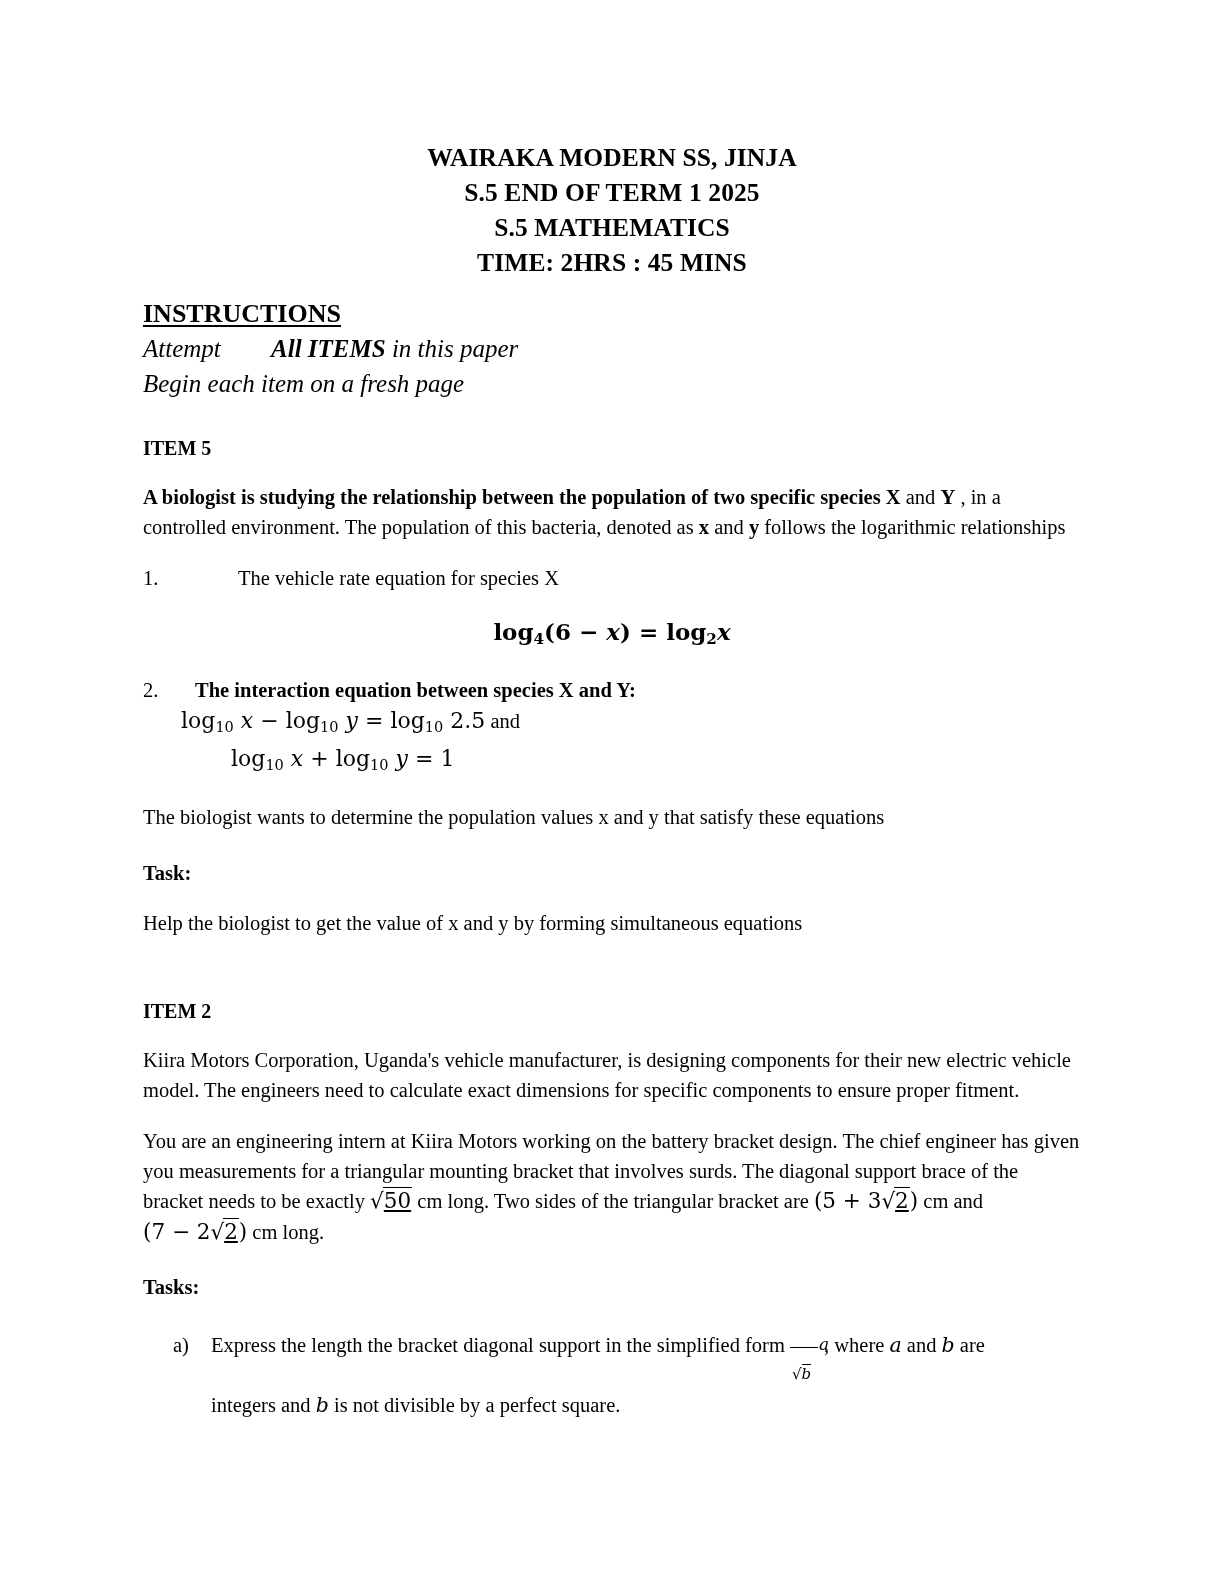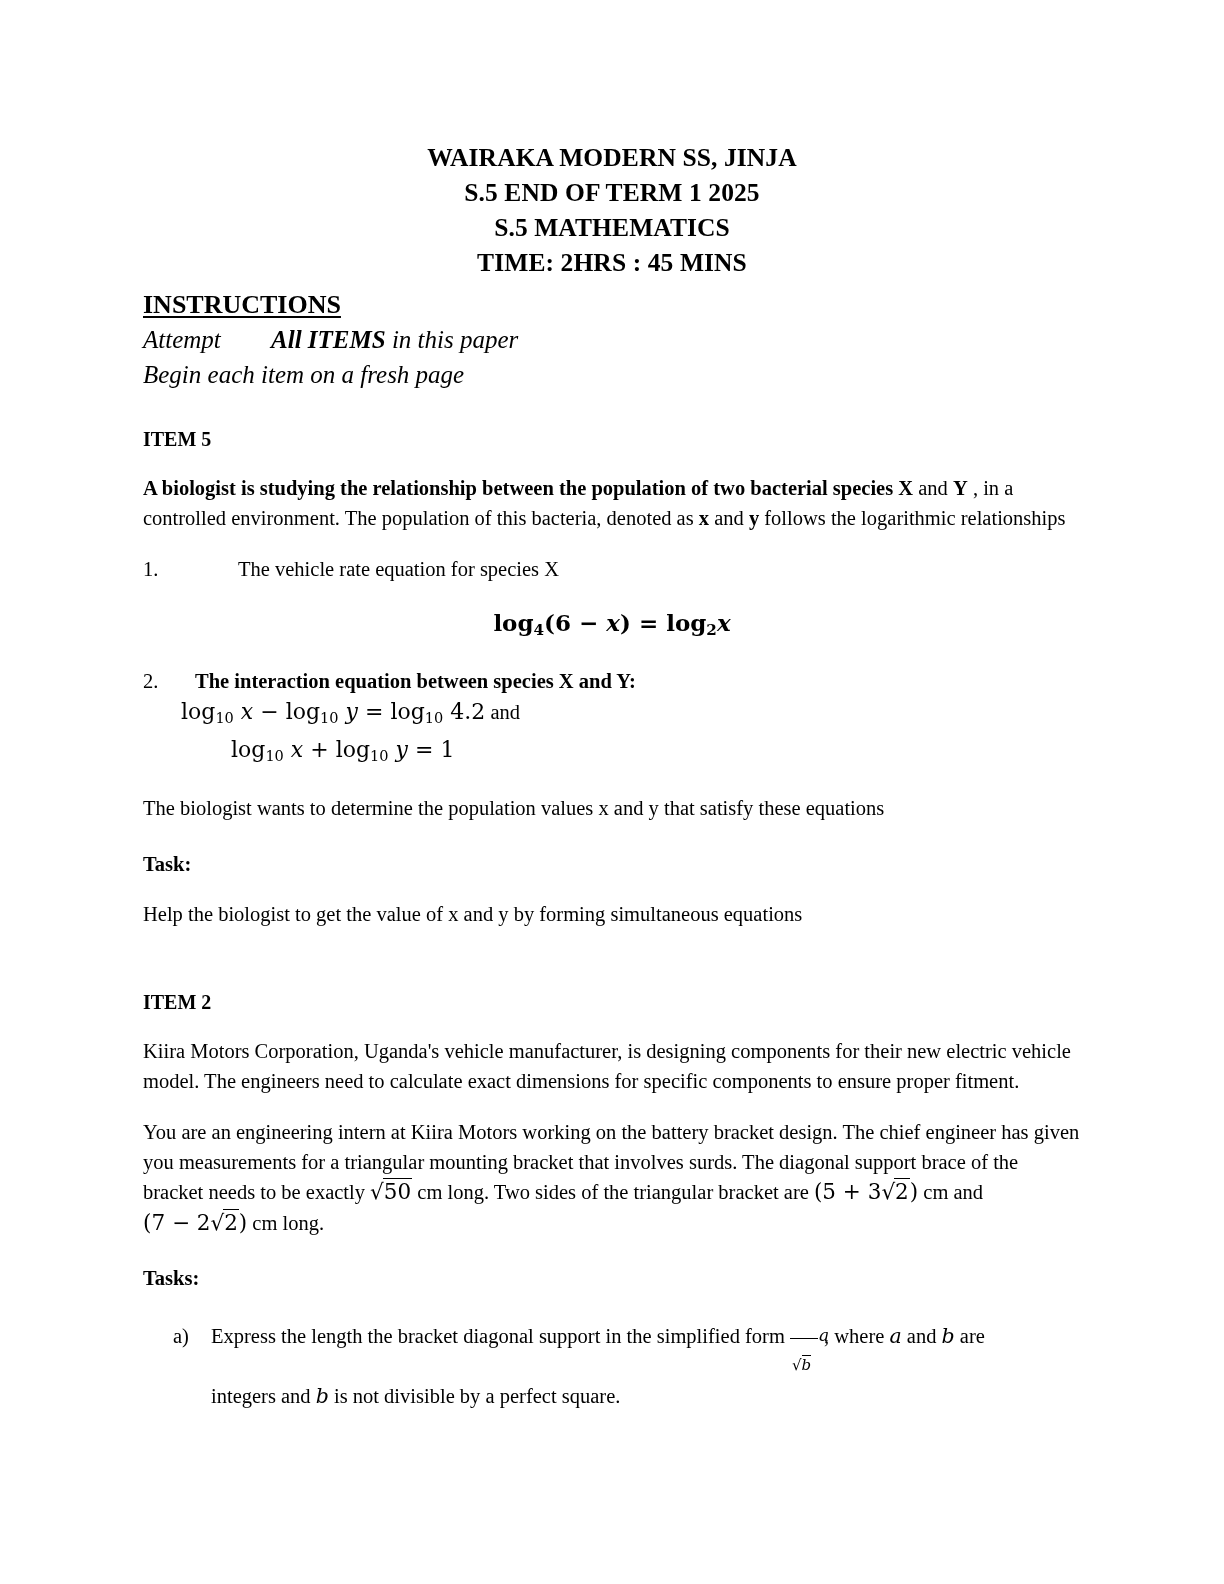--- a/index.html
+++ b/index.html
@@ -41,21 +41,21 @@
   }
   .doc-header .hline { display: block; white-space: nowrap; }
 
   
   .instructions-heading {
     font-weight: bold;
     font-size: 26px;
     line-height: 34px;
     text-decoration: underline;
     text-underline-offset: 3px;
-    margin-top: 8px;
+    margin-top: 17px;
     display: inline-block;
   }
   .instr-line {
     font-style: italic;
     font-size: 25px;
     line-height: 35px;
     white-space: nowrap;
   }
   .instr-line b { font-weight: bold; font-style: italic; margin-left: 44px; }
 
@@ -119,20 +119,21 @@
   }
   .after-eq { font-size: 20.5px; font-style: normal; font-weight: normal;
               font-family: "Liberation Serif", serif; }
 
   
   .rad { white-space: nowrap; }
   .rad > .radicand {
     border-top: 1.4px solid #000;
     padding: 0 1px 0 1px;
     margin-left: -1px;
+    text-decoration: underline;
   }
   .surd-exp {
     font-family: "DejaVu Serif", serif;
     font-size: 21.5px;
   }
 
   
   .tasklist { margin-top: 30px; }
   .taskrow {
     display: flex;
@@ -193,21 +194,21 @@
 
     <div>
       <div class="instructions-heading">INSTRUCTIONS</div>
       <div class="instr-line"><span>Attempt </span><b>All ITEMS</b><span> in this paper</span></div>
       <div class="instr-line">Begin each item on a fresh page</div>
     </div>
 
     <div>
       <div class="item-heading">ITEM 5</div>
 
-      <div class="para"><b>A biologist is studying the relationship between the population of two bacterial species X</b><span> and </span><b>Y</b><span> , in a controlled environment. The population of this bacteria, denoted as </span><b>x</b><span> and </span><b>y</b><span> follows the logarithmic relationships</span></div>
+      <div class="para"><b>A biologist is studying the relationship between the population of two specific species X</b><span> and </span><b>Y</b><span> , in a controlled environment. The population of this bacteria, denoted as </span><b>x</b><span> and </span><b>y</b><span> follows the logarithmic relationships</span></div>
 
       <div class="numlist">
         <div class="numrow wide">
           <span class="num">1.</span>
           <span class="gap"></span>
           <span>The vehicle rate equation for species X</span>
         </div>
       </div>
 
       <div class="eq-center math">
@@ -216,21 +217,21 @@
 
       <div class="numlist">
         <div class="numrow narrow">
           <span class="num">2.</span>
           <span class="gap"></span>
           <span class="txt-bold">The interaction equation between species X and Y:</span>
         </div>
       </div>
 
       <div class="eq-left eq-indent-1 math">
-        <span>log</span><sub class="sm">10</sub> <span class="mi">x</span><span> − </span><span>log</span><sub class="sm">10</sub> <span class="mi">y</span><span> = </span> <span>log</span><sub class="sm">10</sub> <span>4.2</span><span class="after-eq"> and</span>
+        <span>log</span><sub class="sm">10</sub> <span class="mi">x</span><span> − </span><span>log</span><sub class="sm">10</sub> <span class="mi">y</span><span> = </span> <span>log</span><sub class="sm">10</sub> <span>2.5</span><span class="after-eq"> and</span>
       </div>
 
       <div class="eq-left eq-indent-2 math">
         <span>log</span><sub class="sm">10</sub> <span class="mi">x</span><span> + </span><span>log</span><sub class="sm">10</sub> <span class="mi">y</span><span> = 1</span>
       </div>
 
       <div class="para">The biologist wants to determine the population values x and y that satisfy these equations</div>
 
       <div class="subhead">Task:</div>
 

